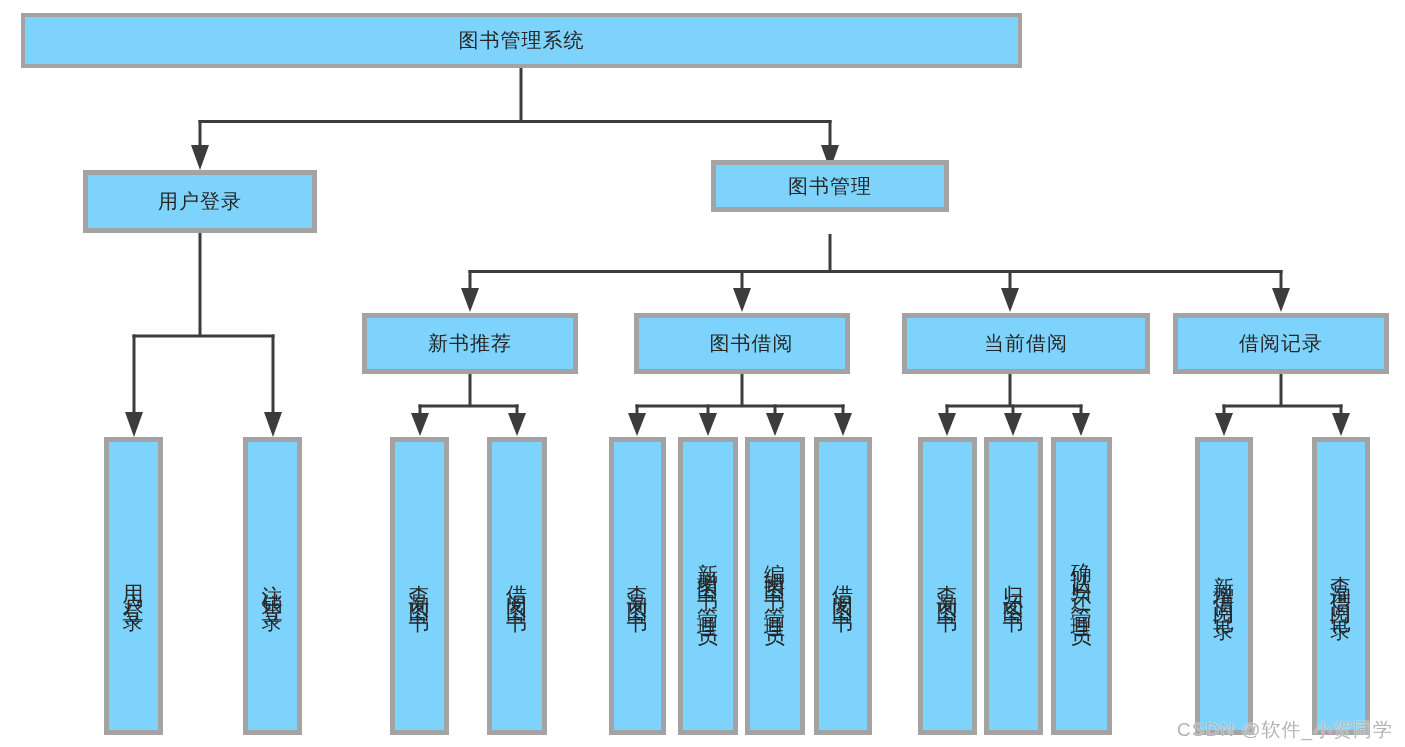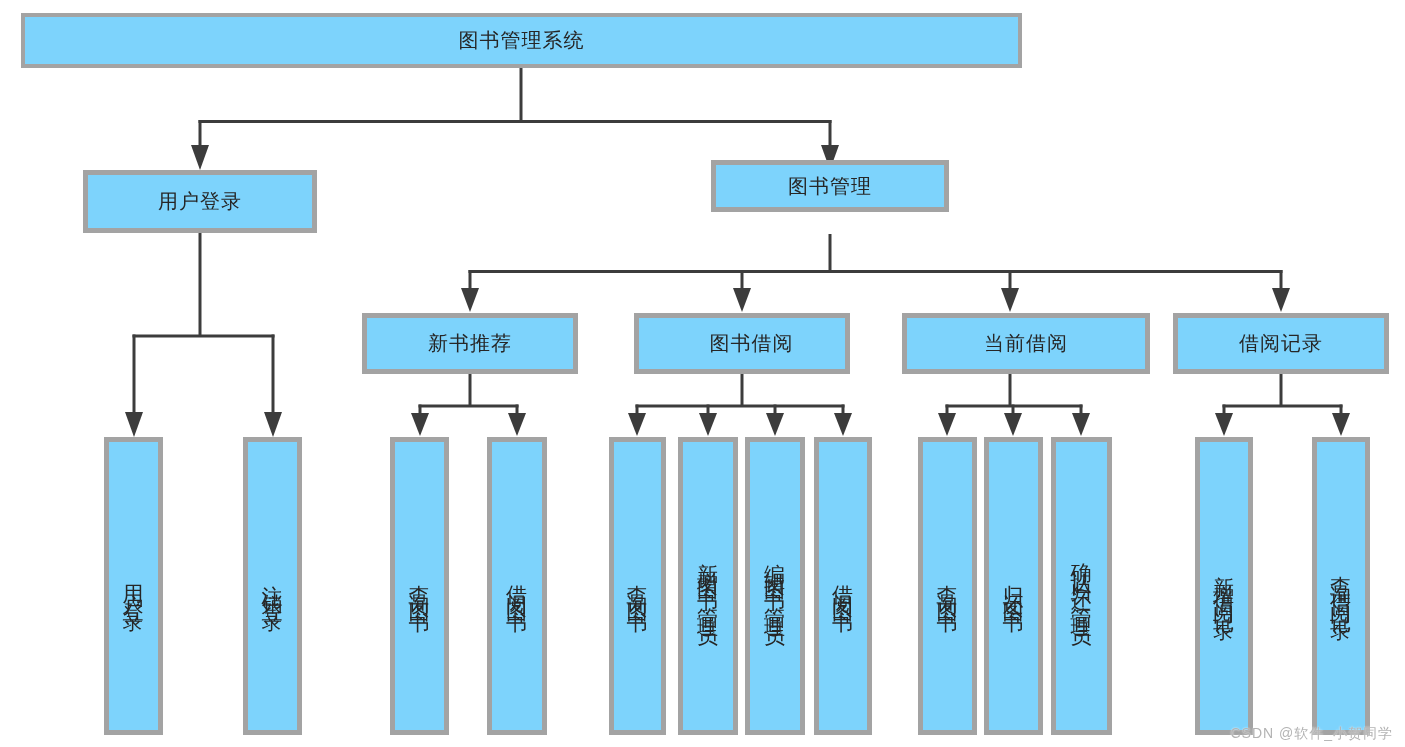--- a/index.html
+++ b/index.html
@@ -37,21 +37,21 @@
     font-size: 21px;
     line-height: 1;
     letter-spacing: 9px;
     color: #262626;
     white-space: nowrap;
   }
   .watermark {
     position: absolute;
     right: 12px;
     bottom: 4px;
-    font-size: 14px;
+    font-size: 19px;
     color: #b3b3b3;
     letter-spacing: 1px;
     z-index: 3;
     text-shadow: 0 0 2px #ffffff;
   }
 </style>
 </head>
 <body>
 
 <div class="stage">

